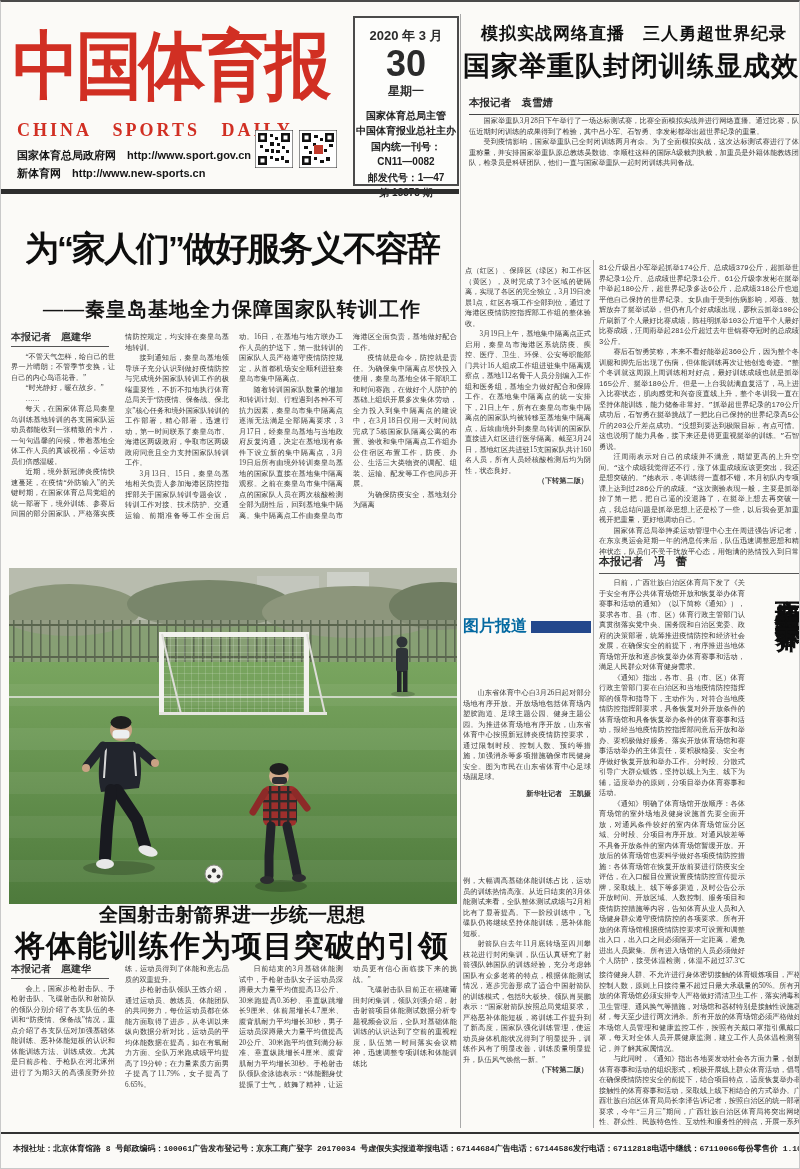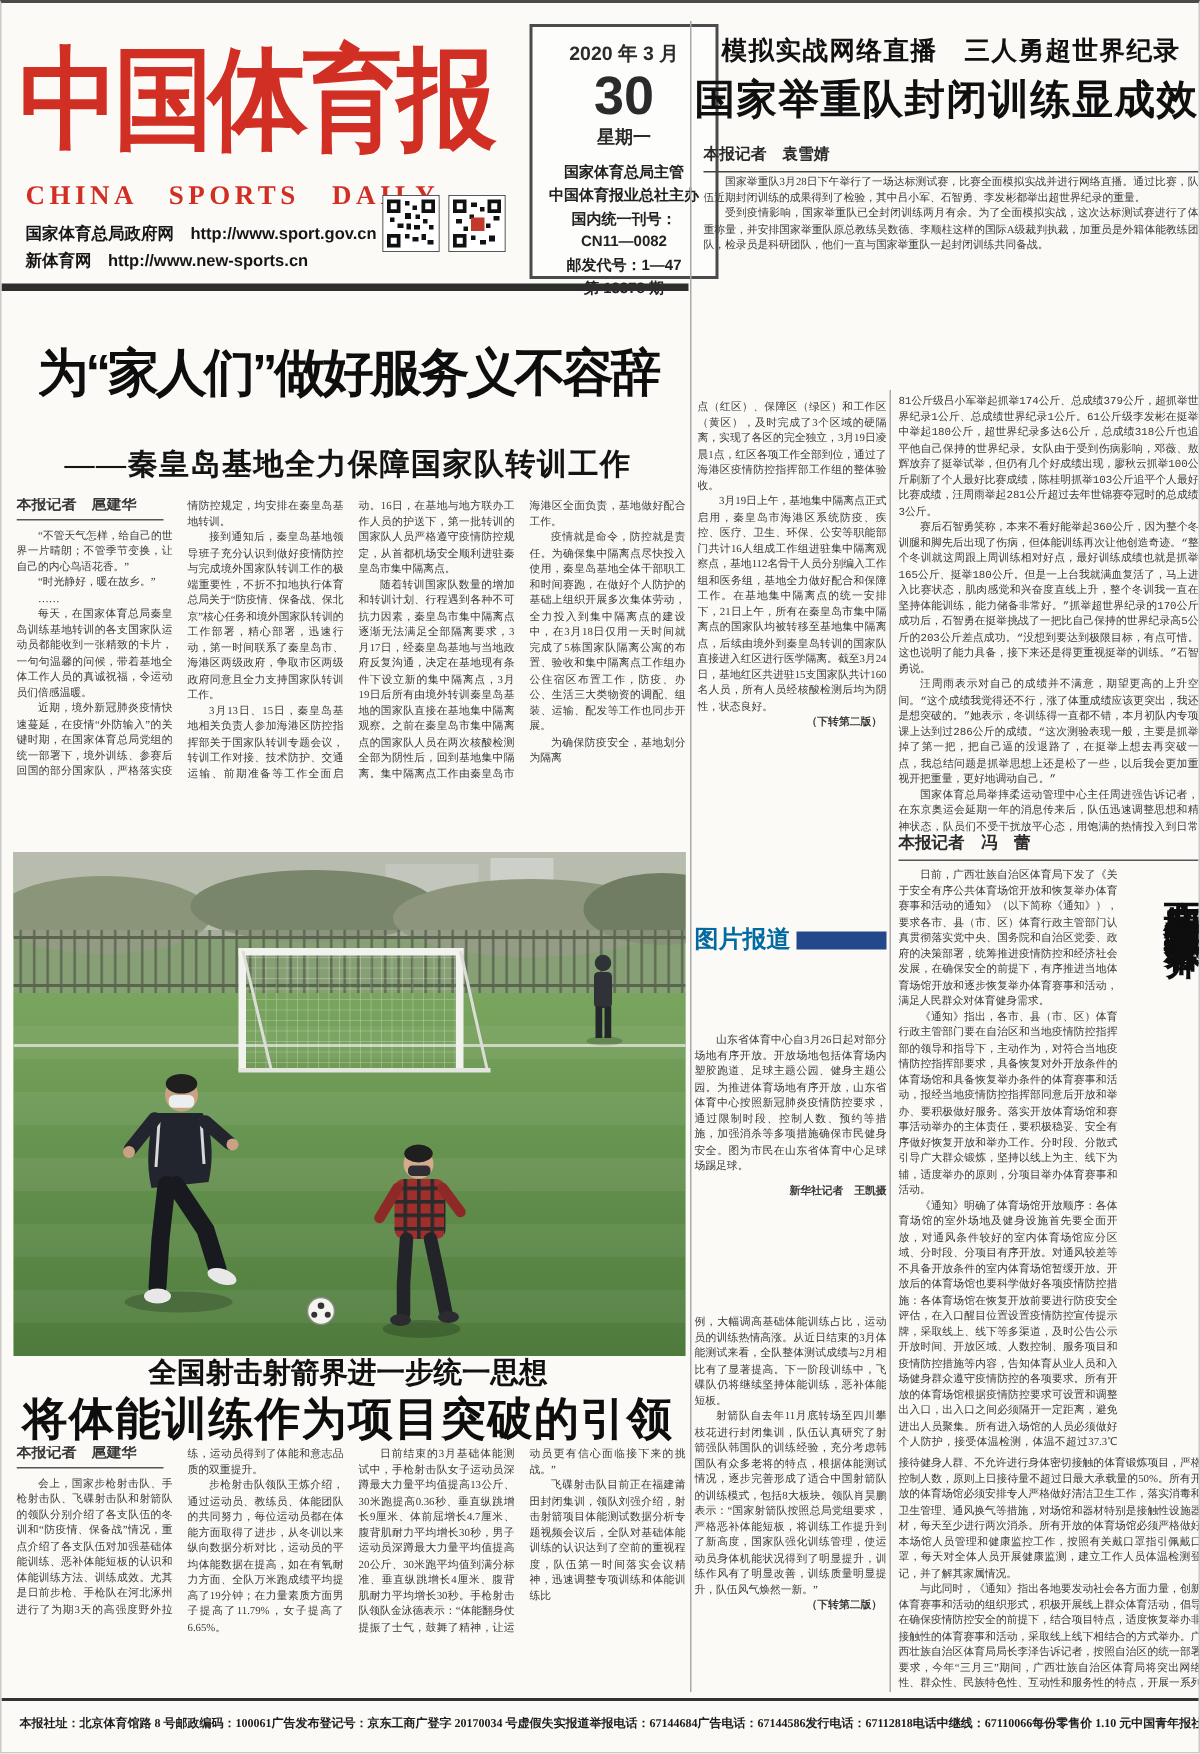--- a/index.html
+++ b/index.html
@@ -21,21 +21,21 @@
     letter-spacing:3px; word-spacing:14px; font-family:"Liberation Serif", serif; white-space:nowrap; }
   .mh-line { font-size:11px; font-weight:bold; color:#161616;
     font-family:"Liberation Sans", sans-serif; white-space:nowrap; }
   .mh-line1 { left:16px; top:146px; }
   .mh-line2 { left:16px; top:164px; }
   .qr { width:38px; height:38px; }
   .qr1 { left:254px; top:128px; }
   .qr2 { left:298px; top:128px; }
 
   
-  .date-box { left:352px; top:14px; width:126px; height:170px;
+  .date-box { left:352px; top:14px; width:106px; height:170px;
     border:2px solid #4b4b4b; background:#fdfdfb; text-align:center;
     font-family:"Liberation Sans", sans-serif; padding-top:9px; }
   .db-ym { font-size:13px; font-weight:bold; }
   .db-day { font-size:36px; font-weight:bold; line-height:1.05; }
   .db-week { font-size:12px; font-weight:bold; margin-bottom:8px; }
   .db-small { font-size:10px; font-weight:bold; line-height:1.55; color:#222; }
 
   
   .rule-thick { left:0; top:187px; width:458px; height:5px; background:#2e2e2e; }
   .vrule1 { left:459px; top:12px; width:1px; height:1114px; background:#a9a9a9; }
@@ -95,21 +95,21 @@
   .sh-title { left:4px; top:924px; width:454px; text-align:center; font-size:30px;
     font-weight:bold; letter-spacing:1px; color:#0e0e0e; white-space:nowrap; }
   .sh-cols { left:10px; top:962px; width:446px; height:162px; overflow:hidden;
     column-count:4; column-gap:10px; }
   .sh-col5 { left:462px; top:874px; width:128px; height:252px; overflow:hidden; }
 
   
   .footer-rule { left:0; top:1130px; width:800px; height:2px; background:#333; }
   .footer-row { left:0; top:1141px; width:800px; padding:0 12px; display:flex;
     justify-content:space-between; font-size:8px; font-weight:bold; color:#1d1d1d;
-    font-family:Liberation Serif, serif; white-space:nowrap; }
+    font-family:Liberation Mono, monospace; white-space:nowrap; }
 </style>
 </head>
 <body>
 
 <div id="page">
 
   <div class="abs mh-title">中国体育报</div>
   <div class="abs mh-eng">CHINA SPORTS DAILY</div>
   <div class="abs mh-line mh-line1">国家体育总局政府网　http://www.sport.gov.cn</div>
   <div class="abs mh-line mh-line2">新体育网　http://www.new-sports.cn</div>

